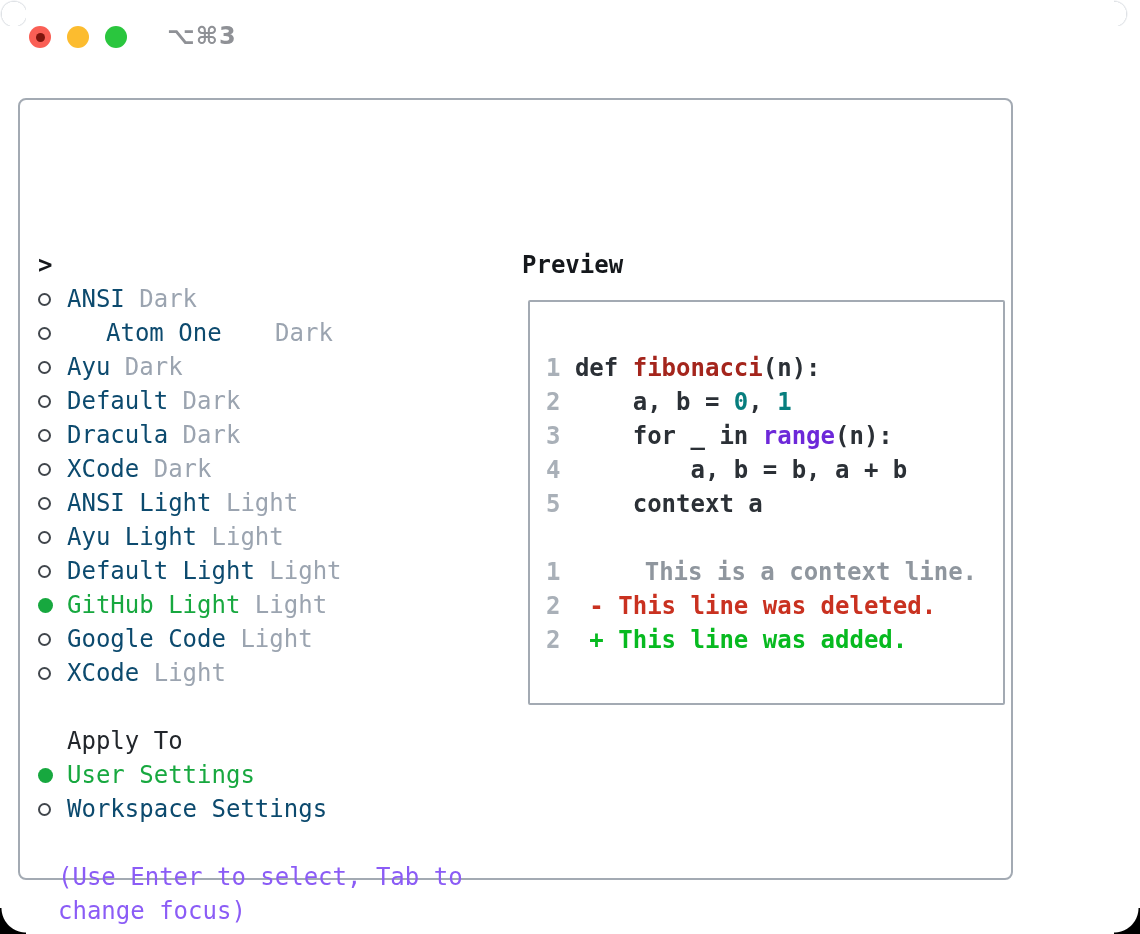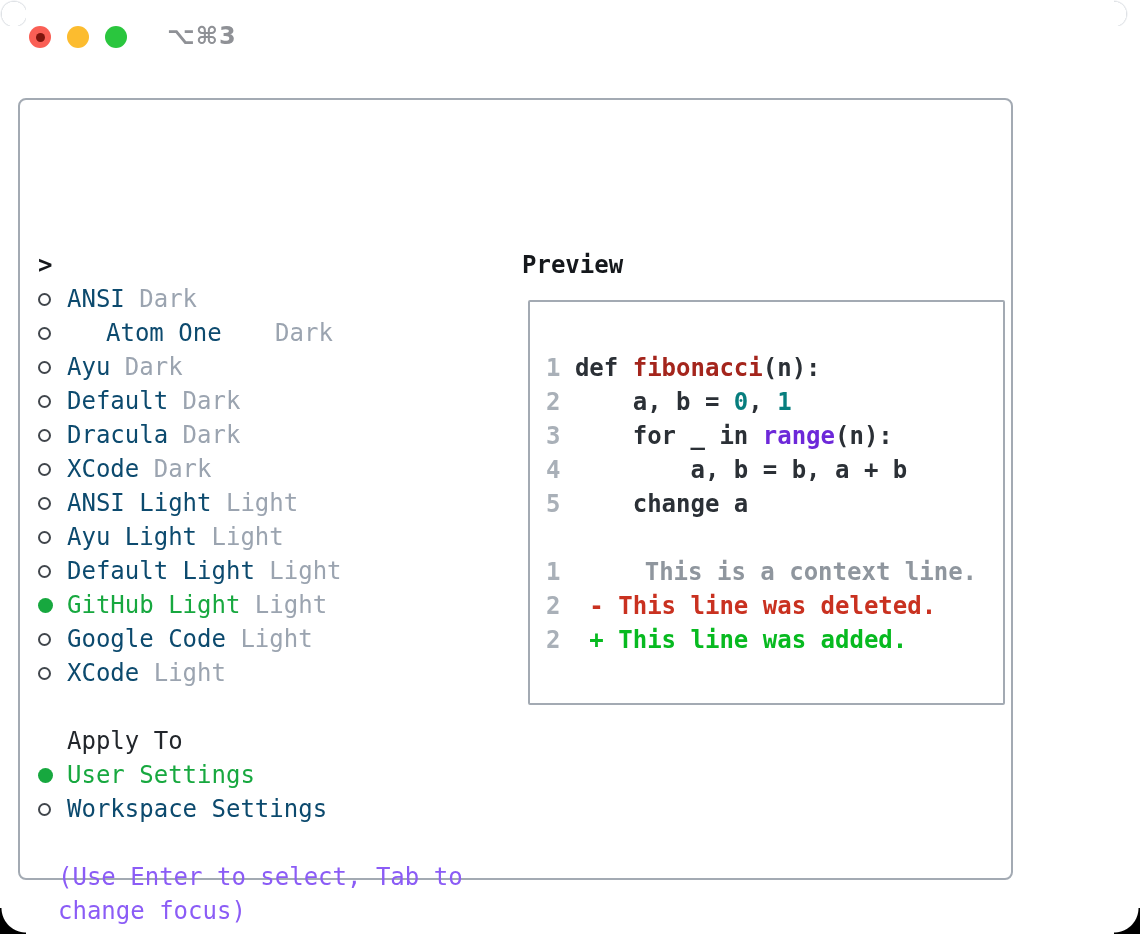--- a/index.html
+++ b/index.html
@@ -93,21 +93,21 @@
   <div class="hint">(Use Enter to select, Tab to
 change focus)</div>
 
   <div class="preview-title">Preview</div>
   <div class="preview-box">
     <div class="codeblock" id="code-block">
         <div class="cline"><span class="tok-ln">1 </span><span class="tok-code">def </span><span class="tok-fn">fibonacci</span><span class="tok-code">(n):</span></div>
         <div class="cline"><span class="tok-ln">2 </span><span class="tok-code">    a, b = </span><span class="tok-lit">0</span><span class="tok-code">, </span><span class="tok-lit">1</span></div>
         <div class="cline"><span class="tok-ln">3 </span><span class="tok-code">    for _ in </span><span class="tok-bi">range</span><span class="tok-code">(n):</span></div>
         <div class="cline"><span class="tok-ln">4 </span><span class="tok-code">        a, b = b, a + b</span></div>
-        <div class="cline"><span class="tok-ln">5 </span><span class="tok-code">    change a</span></div>
+        <div class="cline"><span class="tok-ln">5 </span><span class="tok-code">    context a</span></div>
         <div class="cline"><span class="tok-code"></span></div>
         <div class="cline"><span class="tok-ln">1</span><span class="tok-code">     </span><span class="tok-ctx">This is a context line.</span></div>
         <div class="cline"><span class="tok-ln">2</span><span class="tok-code">  </span><span class="tok-del">- This line was deleted.</span></div>
         <div class="cline"><span class="tok-ln">2</span><span class="tok-code">  </span><span class="tok-add">+ This line was added.</span></div>
       </div>
   </div>
 </div>
 
 <div class="corner tl"></div>
 <div class="corner tr"></div>

